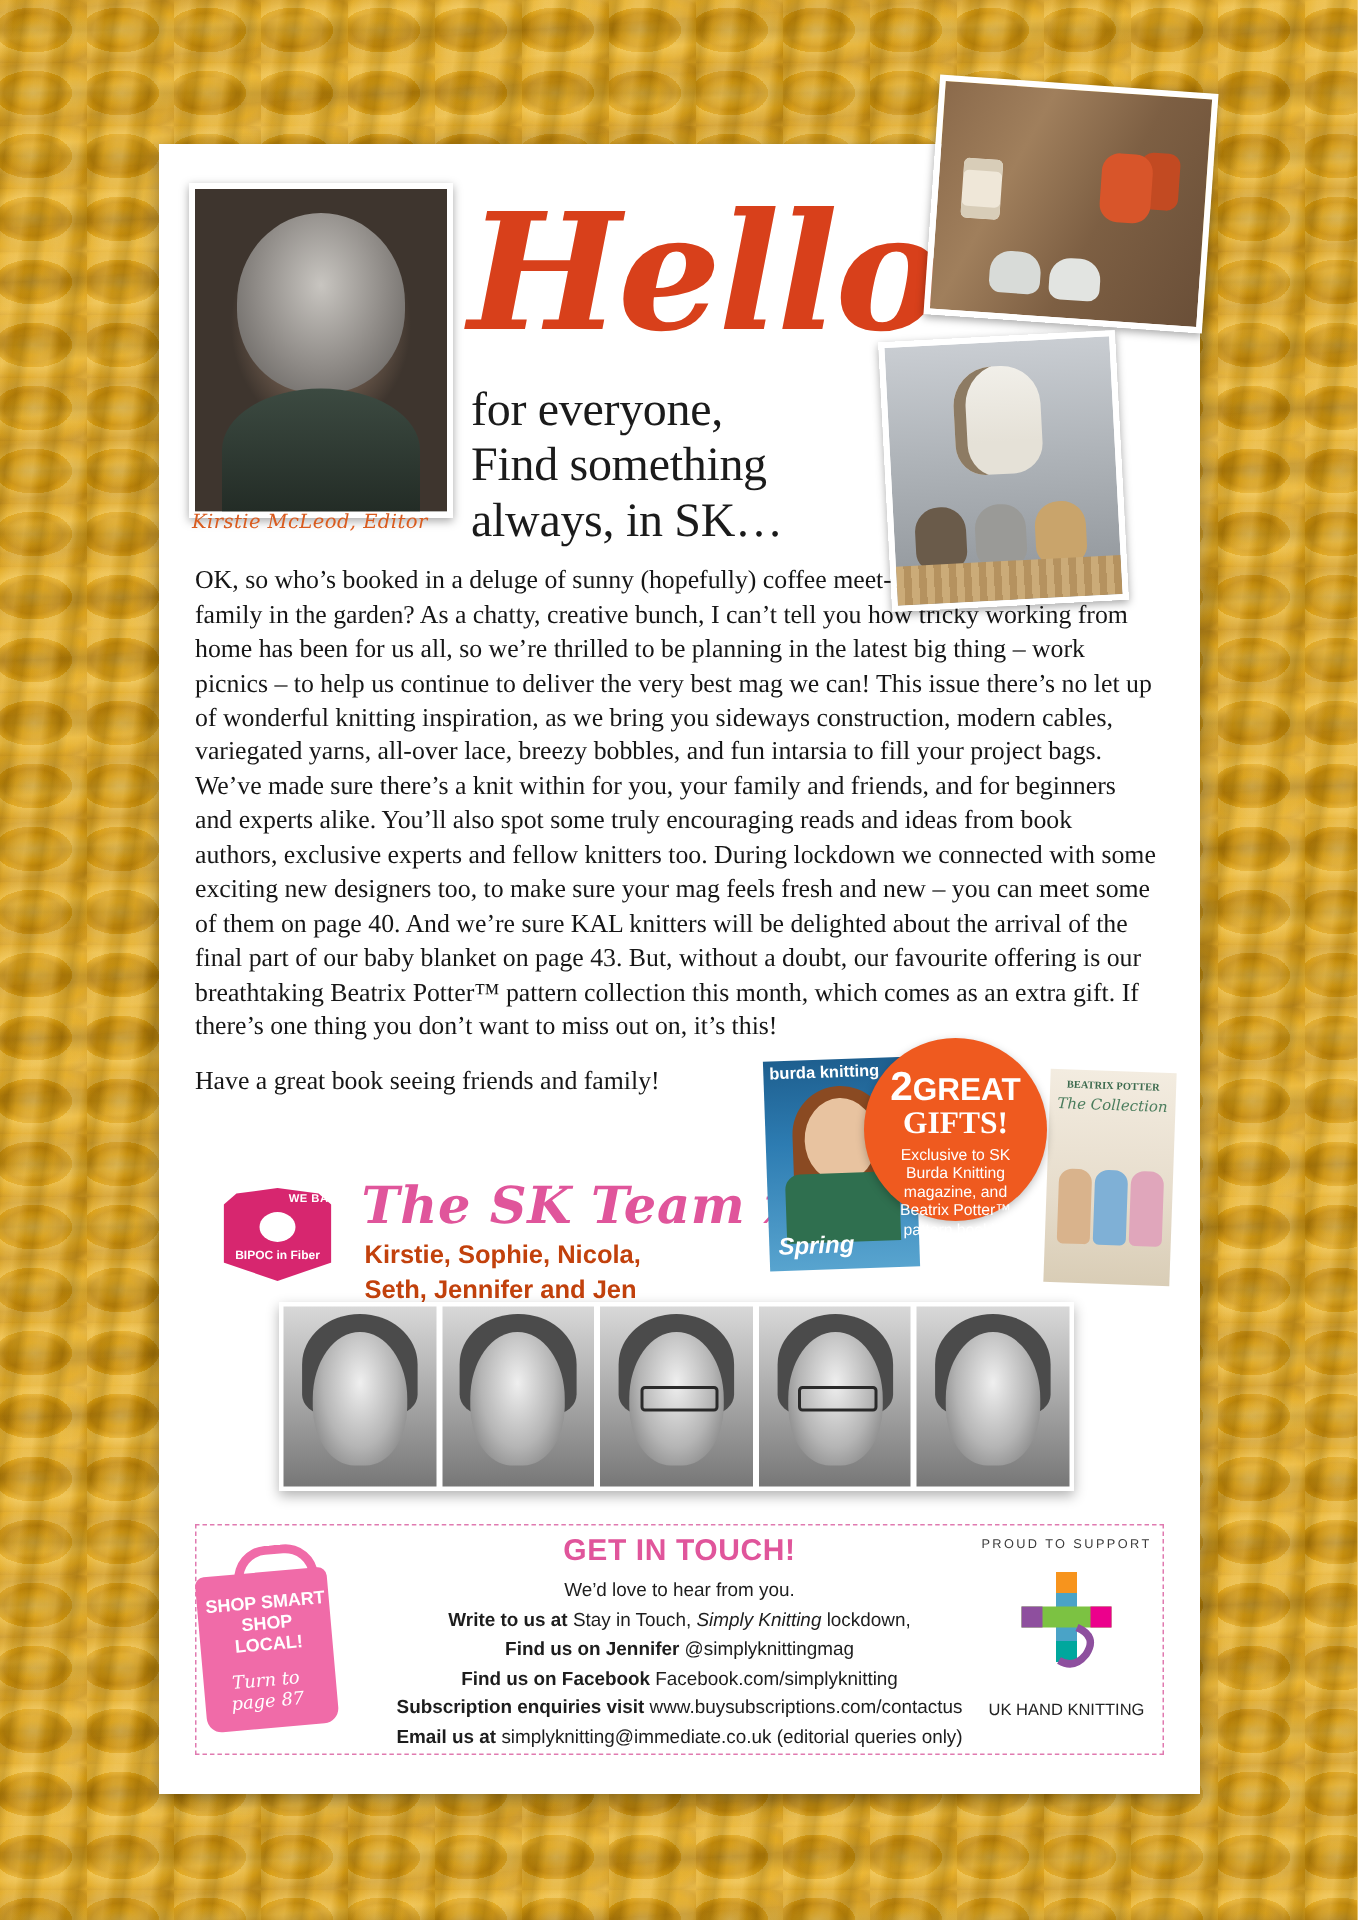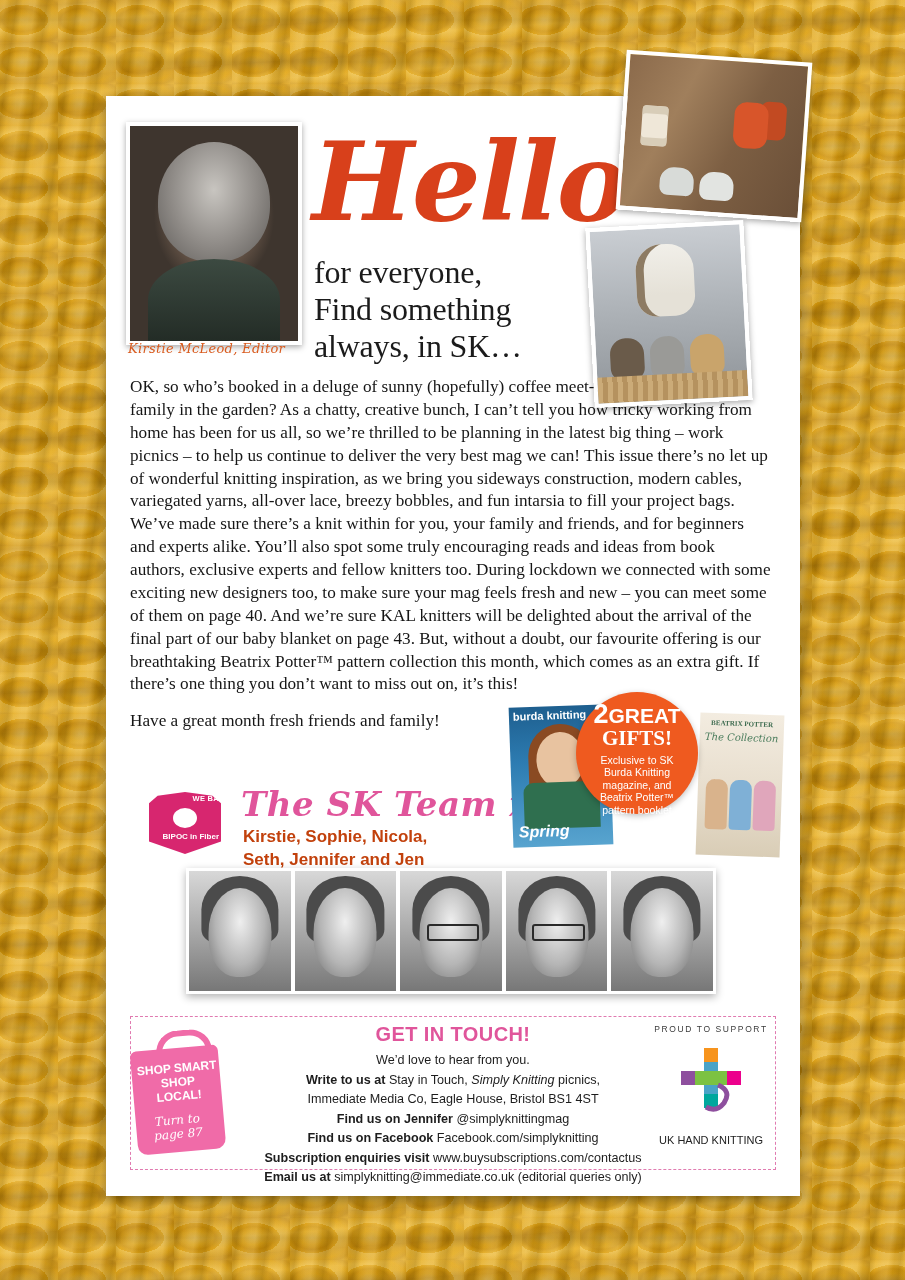--- a/index.html
+++ b/index.html
@@ -222,21 +222,21 @@
     background: #d7266f; border-radius: 6px;
     clip-path: polygon(0 18%, 12% 6%, 50% 0, 88% 6%, 100% 18%, 100% 80%, 50% 100%, 0 80%);
   }
   .bipoc-badge .we-backed {
     position: absolute; left: 10px; top: 8px; width: 64px;
     text-align:center; font-family:"Liberation Sans", sans-serif;
     font-weight: bold; font-size: 7.5px; color:#fff; letter-spacing:0.3px;margin-left:32px;
   }
   .bipoc-badge .bipoc {
     position:absolute; left: 8px; top: 46px; width: 68px;
-    text-align:right; font-family:"Liberation Sans", sans-serif;
+    text-align:center; font-family:"Liberation Sans", sans-serif;
     font-weight:bold; font-size: 8px; color:#fff;
   }
   .bipoc-badge .sheep {
     position:absolute; left: 30px; top: 22px; width: 24px; height: 20px;
     border-radius: 50%; background:#fff;
   }
 
   .team-script {
     position: absolute;
     left: 135px;
@@ -328,21 +328,21 @@
     height: 122px;
     border-radius: 50%;
     background: #ef5a1f;
     z-index: 7;
     color: #fff;
     text-align: center;
     box-shadow: 0 2px 6px rgba(0,0,0,0.25);
   }
   .gift-burst .g1 {
     font-family:"Liberation Sans", sans-serif; font-weight:bold;
-    font-size: 21px; line-height: 1; margin-top: 9px;
+    font-size: 21px; line-height: 1; margin-top: 19px;
   }
   .gift-burst .g1 .num { font-size: 27px; }
   .gift-burst .g2 {
     font-family:Liberation Serif, serif; font-weight:bold;
     font-size: 21px; line-height: 1;
   }
   .gift-burst .g3 {
     font-family:"Liberation Sans", sans-serif;
     font-size: 10.5px; line-height: 1.18; margin-top: 5px; padding: 0 8px;
   }
@@ -493,21 +493,21 @@
 
   <div class="hello">Hello</div>
   <div class="hello-sub">
     <div>for everyone,</div>
     <div>Find something</div>
     <div>always, in SK…</div>
   </div>
 
   <div class="body-copy">
     <p>OK, so who’s booked in a deluge of sunny (hopefully) coffee meet-ups with friends and family in the garden? As a chatty, creative bunch, I can’t tell you how tricky working from home has been for us all, so we’re thrilled to be planning in the latest big thing – work picnics – to help us continue to deliver the very best mag we can! This issue there’s no let up of wonderful knitting inspiration, as we bring you sideways construction, modern cables, variegated yarns, all-over lace, breezy bobbles, and fun intarsia to fill your project bags. We’ve made sure there’s a knit within for you, your family and friends, and for beginners and experts alike. You’ll also spot some truly encouraging reads and ideas from book authors, exclusive experts and fellow knitters too. During lockdown we connected with some exciting new designers too, to make sure your mag feels fresh and new – you can meet some of them on page 40. And we’re sure KAL knitters will be delighted about the arrival of the final part of our baby blanket on page 43. But, without a doubt, our favourite offering is our breathtaking Beatrix Potter™ pattern collection this month, which comes as an extra gift. If there’s one thing you don’t want to miss out on, it’s this!</p>
-    <p>Have a great month fresh friends and family!</p>
+    <p>Have a great book seeing friends and family!</p>
   </div>
 
   <div class="bipoc-badge">
     <div class="disc"></div>
     <div class="we-backed">WE BACKED</div>
     <div class="sheep"></div>
     <div class="bipoc">BIPOC in Fiber</div>
   </div>
 
   <div class="team-script">The SK Team x</div>
@@ -569,23 +569,22 @@
         <div class="hair"></div>
         <div class="head"></div>
       </div>
   </div>
 
   <div class="touch-box">
     <div class="touch-title">GET IN TOUCH!</div>
     <div class="touch-lines">
       <div>We’d love to hear from you.</div>
       <div>
-        <span class="b">Write to us at</span><span> Stay in Touch, </span><span class="it">Simply Knitting</span><span> picnics,</span>
-      </div>
-      <div>Immediate Media Co, Eagle House, Bristol BS1 4ST</div>
+        <span class="b">Write to us at</span><span> Stay in Touch, </span><span class="it">Simply Knitting</span><span> lockdown,</span>
+      </div>
       <div>
         <span class="b">Find us on Jennifer</span><span> @simplyknittingmag</span>
       </div>
       <div>
         <span class="b">Find us on Facebook</span><span> Facebook.com/simplyknitting</span>
       </div>
       <div>
         <span class="b">Subscription enquiries visit</span><span> www.buysubscriptions.com/contactus</span>
       </div>
       <div>

